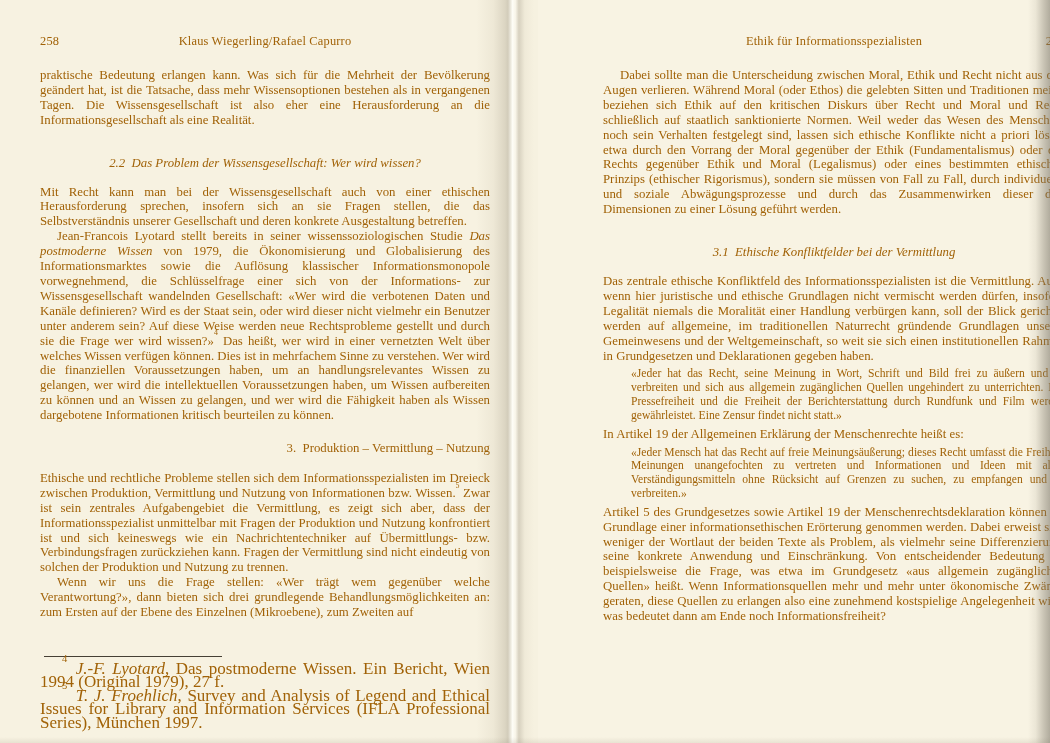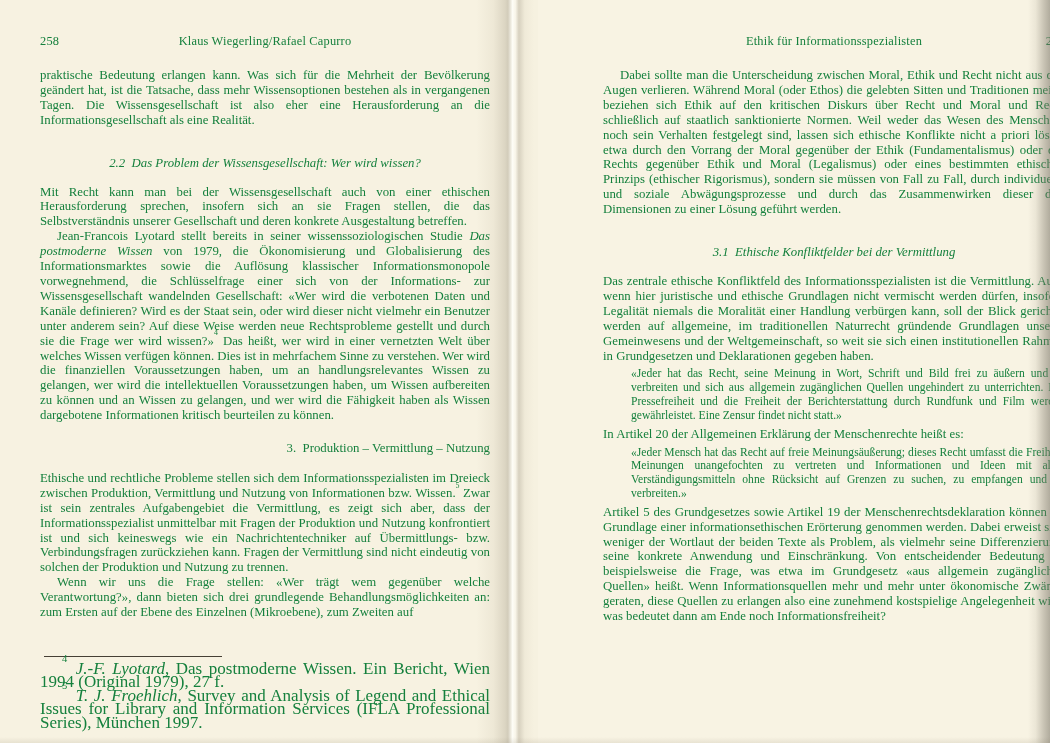--- a/index.html
+++ b/index.html
@@ -1,20 +1,20 @@
 <!DOCTYPE html>
 <html lang="de"><head>
 <meta charset="utf-8">
 <style>
   html,body { margin:0; padding:0; background:#e9e4d4; }
   .scan {
     position:relative; width:1050px; height:743px; overflow:hidden;
     background:#f6f1e0;
     font-family:"Liberation Serif","DejaVu Serif",serif;
-    color:#15803d;
+    color:#a16207;
   }
   .page {
     position:absolute; top:0; height:743px; box-sizing:border-box;
     display:flex; flex-direction:column;
   }
   .page-left  { left:0;     width:510px; padding:34px 20px 8px 40px; background:#f7f2e1; }
   .page-right { left:538px; width:572px; padding:34px 45px 8px 65px; background:#f8f3e3; }
 
   .pg-header { position:relative; height:16px; font-size:12.4px; line-height:14px; margin-bottom:18px; letter-spacing:0.2px; }
   .pg-header .num-left  { position:absolute; left:0;  top:0; }
@@ -92,21 +92,21 @@
   <div class="page page-right">
     <div class="pg-header">
       <span class="running">Ethik für Informationsspezialisten</span>
       <span class="num-right">259</span>
     </div>
     <div class="pg-body">
         <div class="blk para indent"><span>Dabei sollte man die Unterscheidung zwischen Moral, Ethik und Recht nicht aus den Augen verlieren. Während Moral (oder Ethos) die gelebten Sitten und Traditionen meint, beziehen sich Ethik auf den kritischen Diskurs über Recht und Moral und Recht schließlich auf staatlich sanktionierte Normen. Weil weder das Wesen des Menschen, noch sein Verhalten festgelegt sind, lassen sich ethische Konflikte nicht a priori lösen, etwa durch den Vorrang der Moral gegenüber der Ethik (Fundamentalismus) oder des Rechts gegenüber Ethik und Moral (Legalismus) oder eines bestimmten ethischen Prinzips (ethischer Rigorismus), sondern sie müssen von Fall zu Fall, durch individuelle und soziale Abwägungsprozesse und durch das Zusammenwirken dieser drei Dimensionen zu einer Lösung geführt werden.</span></div>
         <div class="blk heading_italic"><span class="it">3.1 Ethische Konfliktfelder bei der Vermittlung</span></div>
         <div class="blk para"><span>Das zentrale ethische Konfliktfeld des Informationsspezialisten ist die Vermittlung. Auch wenn hier juristische und ethische Grundlagen nicht vermischt werden dürfen, insofern Legalität niemals die Moralität einer Handlung verbürgen kann, soll der Blick gerichtet werden auf allgemeine, im traditionellen Naturrecht gründende Grundlagen unseres Gemeinwesens und der Weltgemeinschaft, so weit sie sich einen institutionellen Rahmen in Grundgesetzen und Deklarationen gegeben haben.</span></div>
         <div class="blk quote"><span>«Jeder hat das Recht, seine Meinung in Wort, Schrift und Bild frei zu äußern und zu verbreiten und sich aus allgemein zugänglichen Quellen ungehindert zu unterrichten. Die Pressefreiheit und die Freiheit der Berichterstattung durch Rundfunk und Film werden gewährleistet. Eine Zensur findet nicht statt.»</span></div>
-        <div class="blk para"><span>In Artikel 20 der Allgemeinen Erklärung der Menschenrechte heißt es:</span></div>
+        <div class="blk para"><span>In Artikel 19 der Allgemeinen Erklärung der Menschenrechte heißt es:</span></div>
         <div class="blk quote"><span>«Jeder Mensch hat das Recht auf freie Meinungsäußerung; dieses Recht umfasst die Freiheit, Meinungen unangefochten zu vertreten und Informationen und Ideen mit allen Verständigungsmitteln ohne Rücksicht auf Grenzen zu suchen, zu empfangen und zu verbreiten.»</span></div>
         <div class="blk para"><span>Artikel 5 des Grundgesetzes sowie Artikel 19 der Menschenrechtsdeklaration können als Grundlage einer informationsethischen Erörterung genommen werden. Dabei erweist sich weniger der Wortlaut der beiden Texte als Problem, als vielmehr seine Differenzierung, seine konkrete Anwendung und Einschränkung. Von entscheidender Bedeutung ist beispielsweise die Frage, was etwa im Grundgesetz «aus allgemein zugänglichen Quellen» heißt. Wenn Informationsquellen mehr und mehr unter ökonomische Zwänge geraten, diese Quellen zu erlangen also eine zunehmend kostspielige Angelegenheit wird, was bedeutet dann am Ende noch Informationsfreiheit?</span></div>
       </div>
     <div class="pg-footer"></div>
   </div>
 
   <div class="gutter-shadow"></div>
   <div class="page-edge-right"></div>
   <div class="page-edge-bottom"></div>
 </div>

